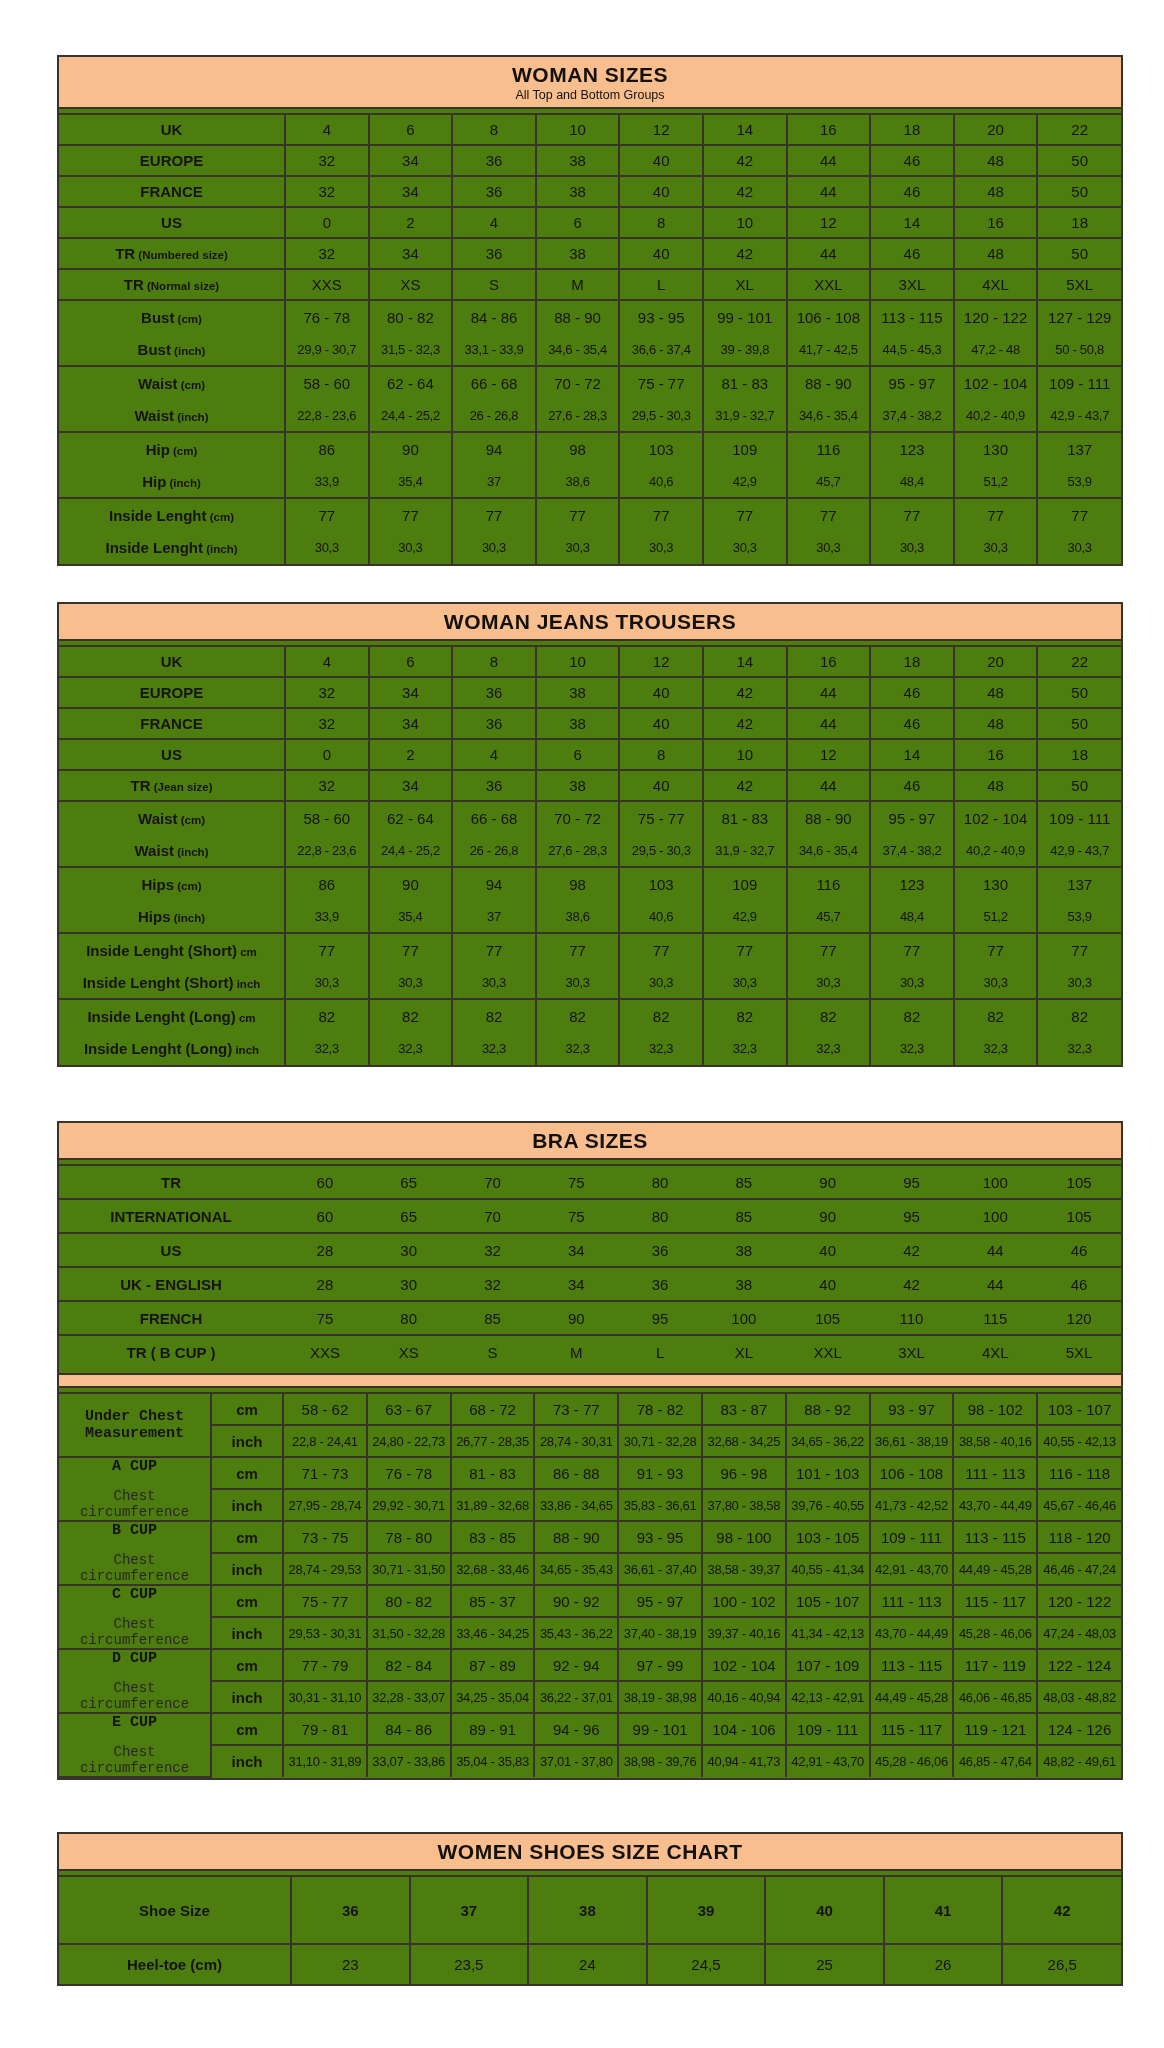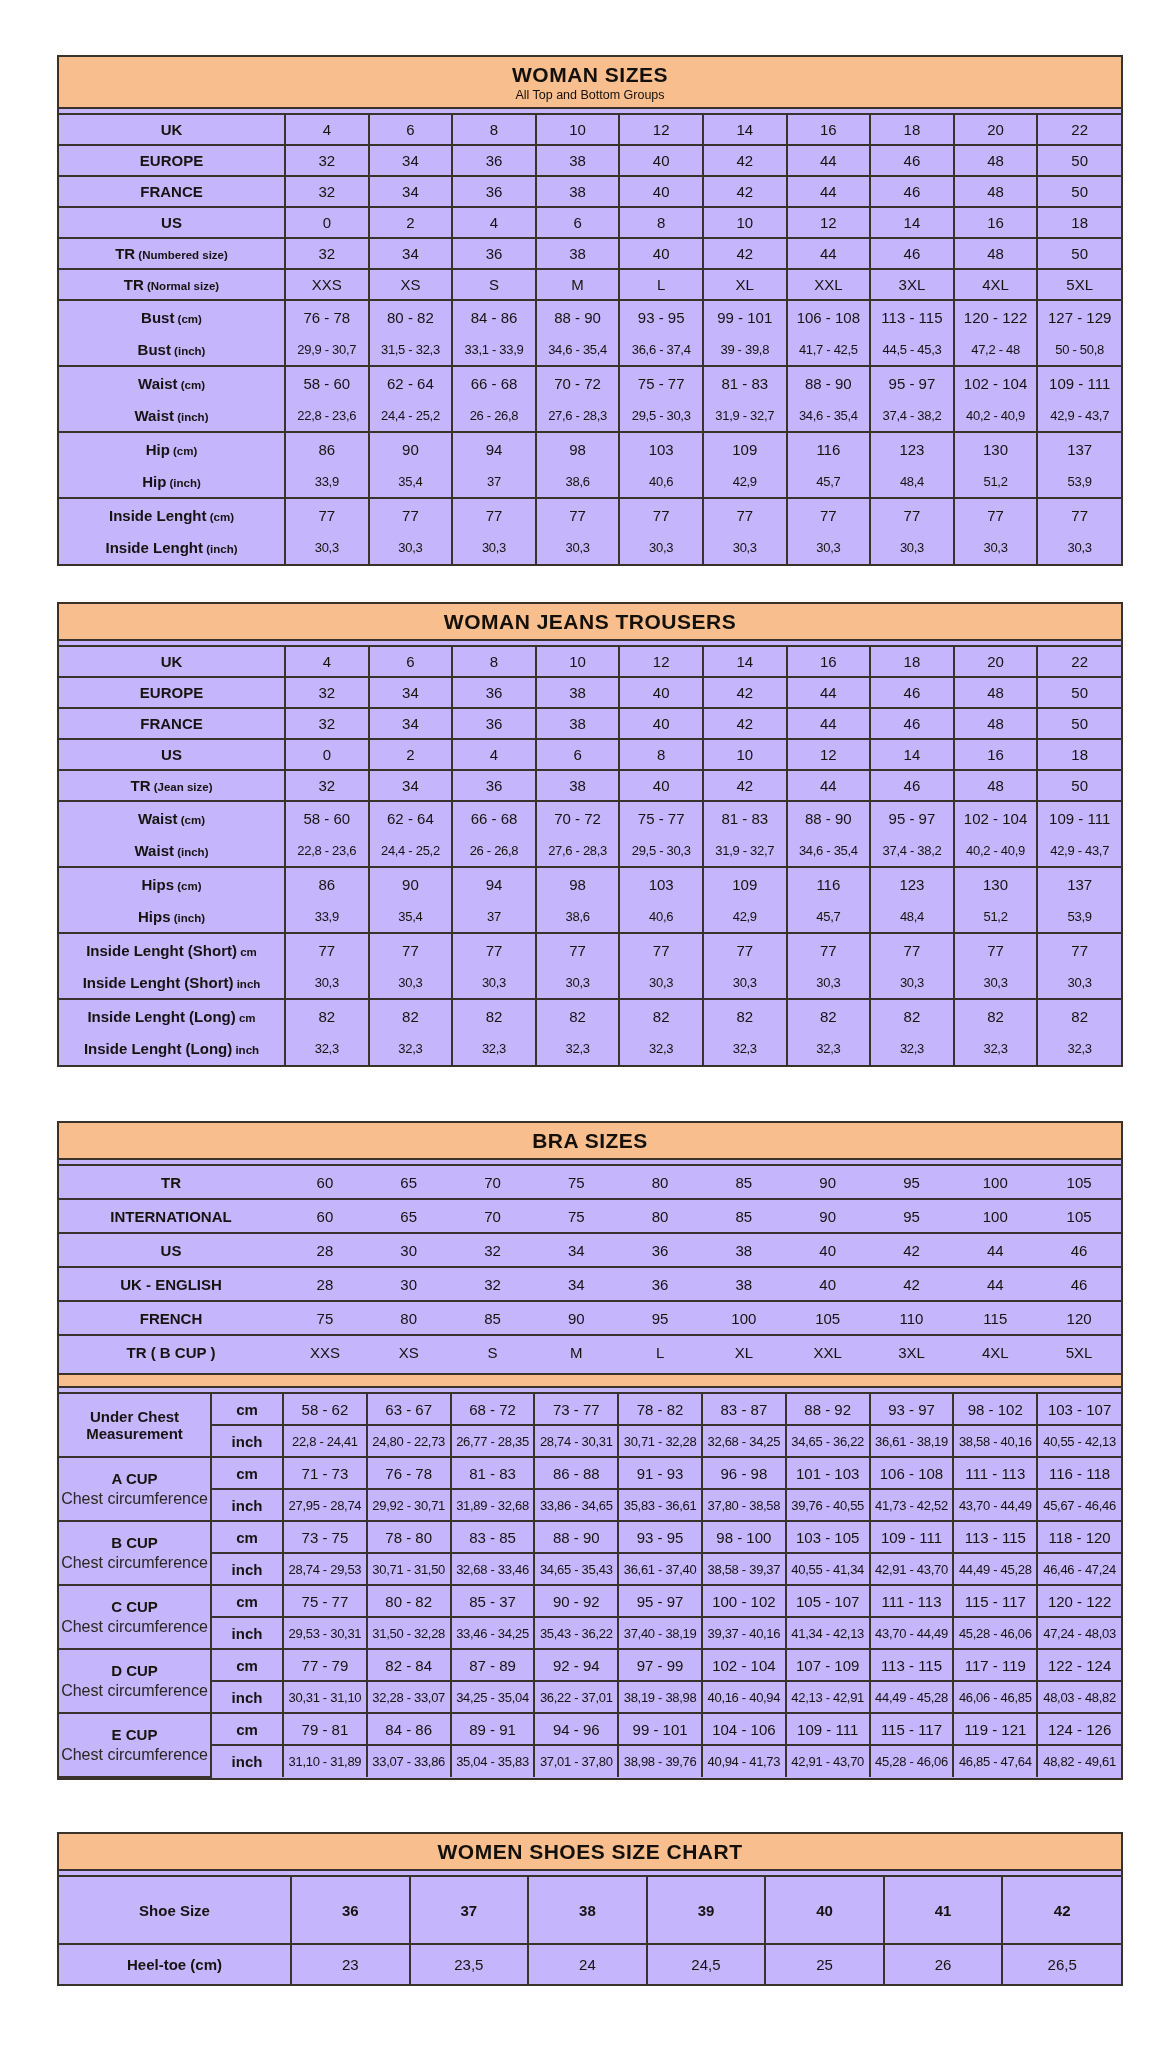--- a/index.html
+++ b/index.html
@@ -7,21 +7,21 @@
   body {
     width: 1164px; height: 2048px;
     font-family: "Liberation Sans", sans-serif;
     color: #161411;
     position: relative;
   }
   .page { padding: 55px 41px 0 57px; }
   .tbl-wrap {
     width: 1066px;
     border: 2px solid #3a332c;
-    background: #c4b5fd;
+    background: #4d7c0f;
   }
   .band {
     background: #f8be8e;
     border-bottom: 2px solid #3a332c;
     text-align: center;
     padding: 6px 0 5px 0;
     margin-bottom: 4px;
   }
   .band-title { font-size: 21px; font-weight: bold; letter-spacing: .5px; color: #14110d; }
   .band-sub { font-size: 12.5px; font-weight: normal; margin-top: 1px; color: #14110d; }
@@ -62,23 +62,23 @@
   
   table.no-vert td { border-left-style: hidden !important; border-right-style: hidden !important; }
 
   .strip {
     height: 15px;
     background: #f8be8e;
     border-top: 2px solid #3a332c;
     border-bottom: 2px solid #3a332c;
     margin: 4px 0;
   }
-  td.cup-lbl { text-align: left; padding-left: 10px; vertical-align: middle; }
+  td.cup-lbl { text-align: left; padding-left: 10px; vertical-align: middle; font-family: Liberation Mono, monospace; }
   td.cup-lbl .lbl-main { font-weight: bold; font-size: 15px; line-height: 1.15; display: block; }
-  td.cup-lbl .lbl-sub { font-size: 16px; color: #2a2622; display: block; margin-top: 3px; }
+  td.cup-lbl .lbl-sub { font-size: 14px; color: #2a2622; display: block; margin-top: 12px; }
   td.unit { font-weight: bold; font-size: 13px; }
 
   col.c-lbl { width: 226px; }
   col.c-bralbl { width: 224px; }
   col.c-cuplbl { width: 152px; }
   col.c-unit { width: 72px; }
   col.c-shoelbl { width: 232px; }
 
   .gap36 { height: 36px; } .gap54 { height: 54px; } .gap52 { height: 52px; }
 </style>

